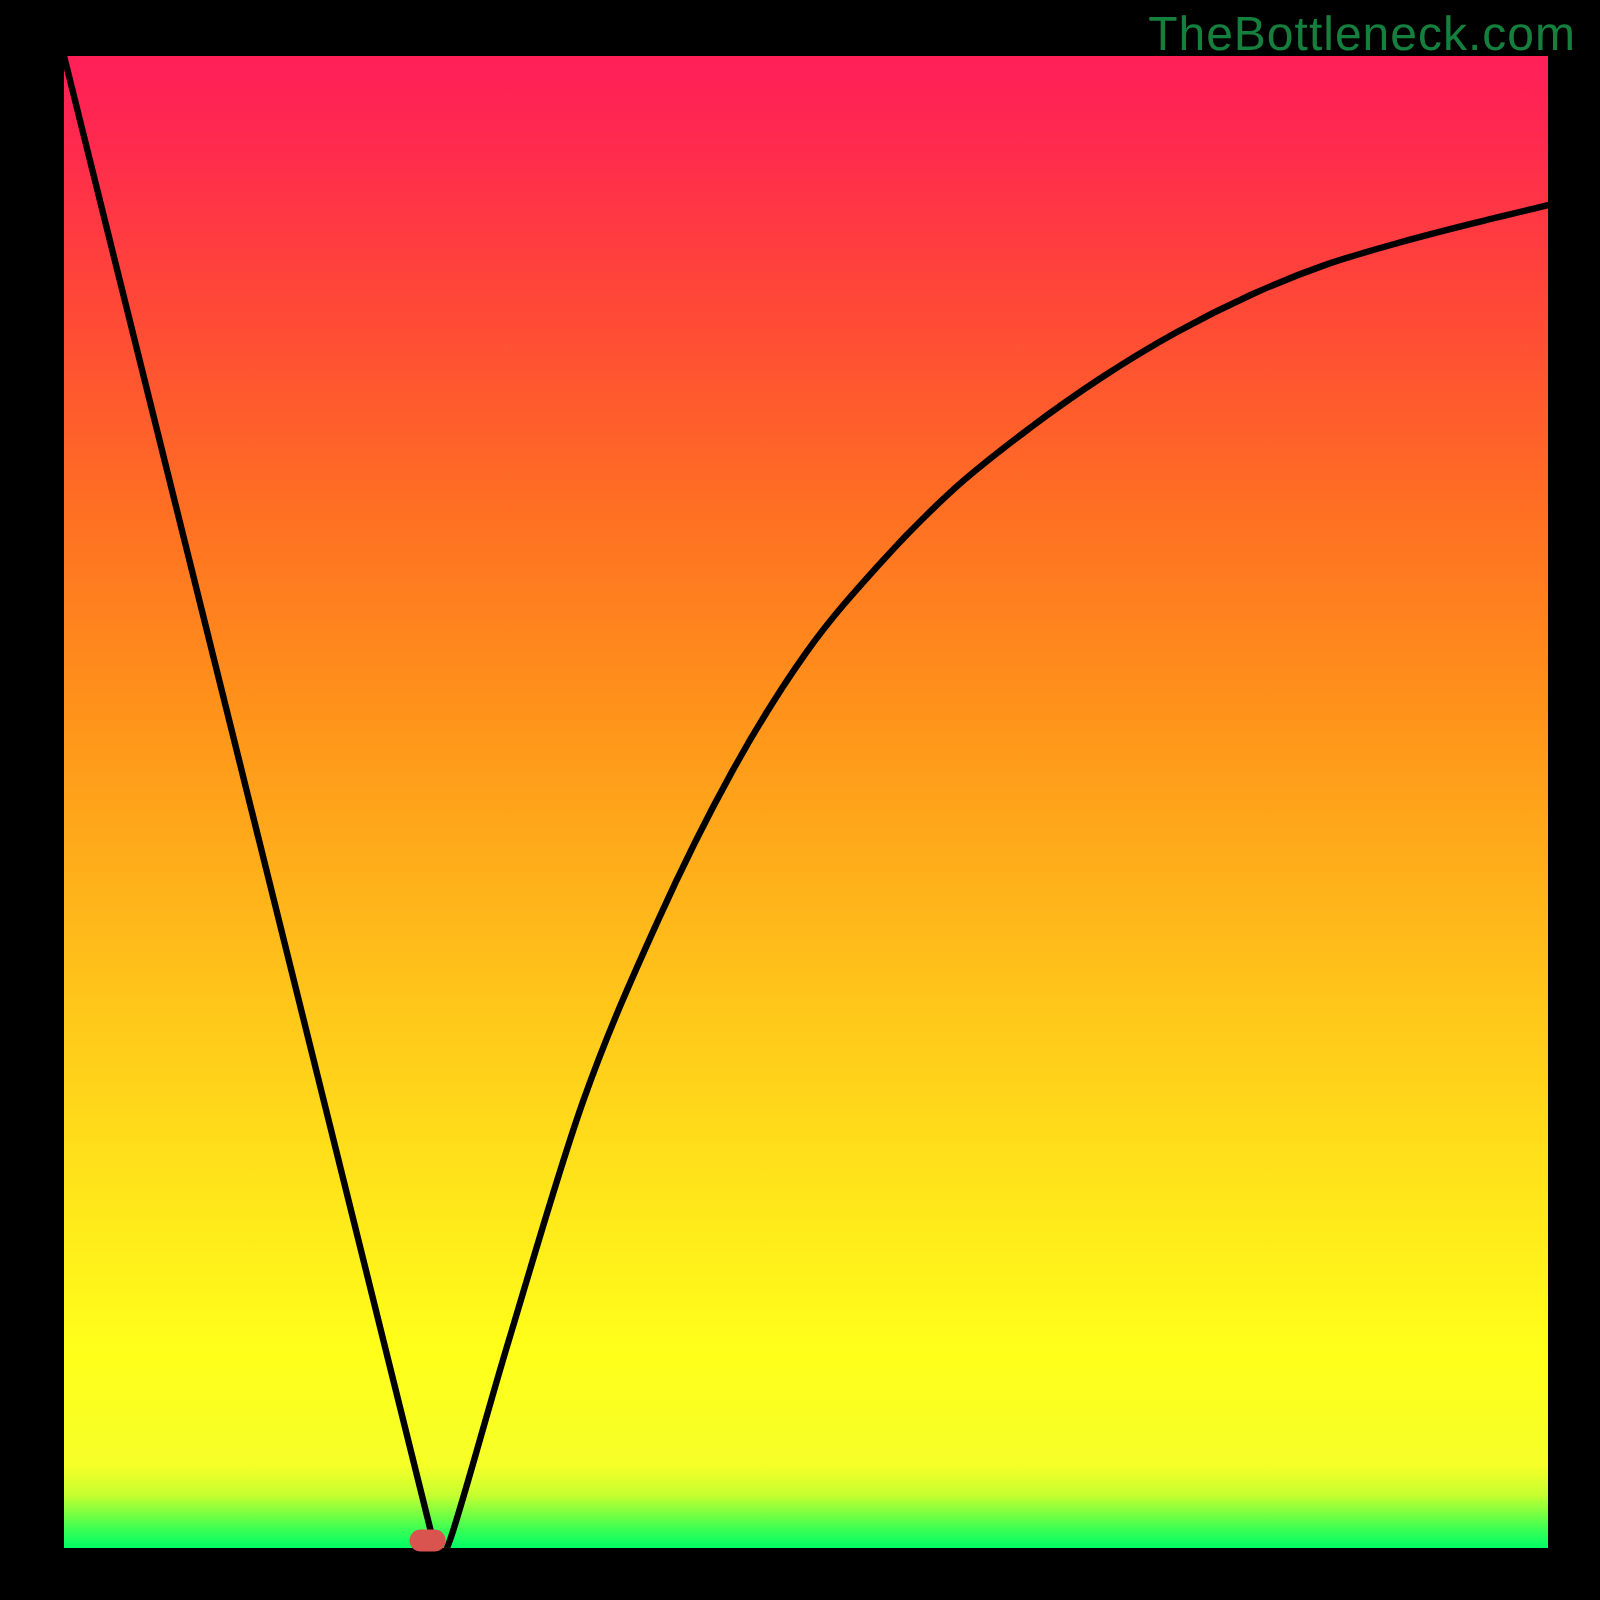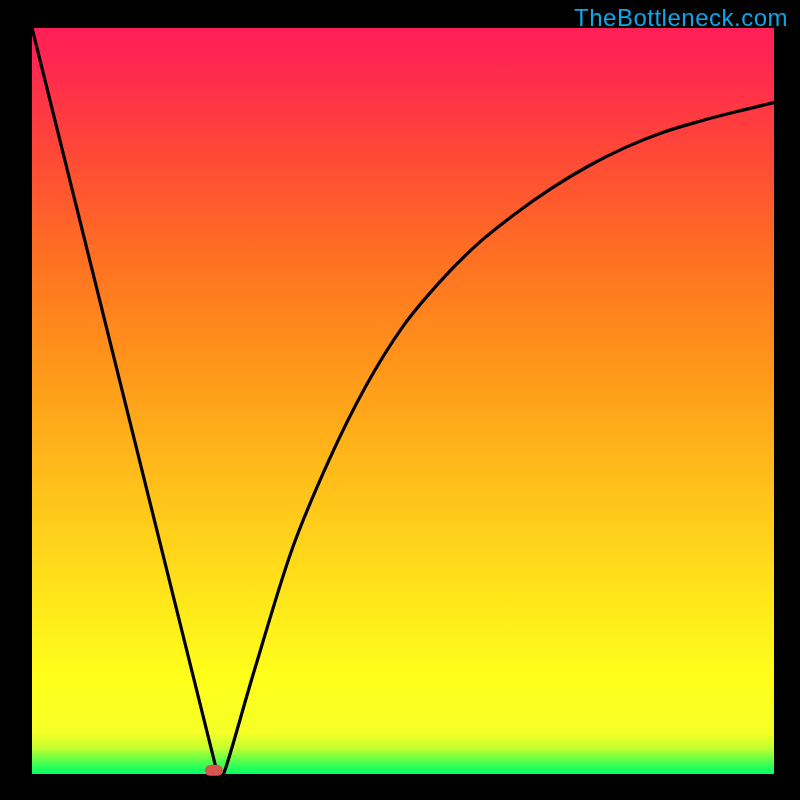--- a/index.html
+++ b/index.html
@@ -14,21 +14,21 @@
   .frame {
     position: relative;
     width: 800px;
     height: 800px;
     background: #000;
   }
   .watermark {
     position: absolute;
     top: 4px;
     right: 12px;
-    color: #0ea5e9;
+    color: #15803d;
     font-size: 24px;
     font-weight: 500;
     letter-spacing: 0.5px;
     z-index: 10;
   }
   svg {
     display: block;
   }
 </style>
 </head>

